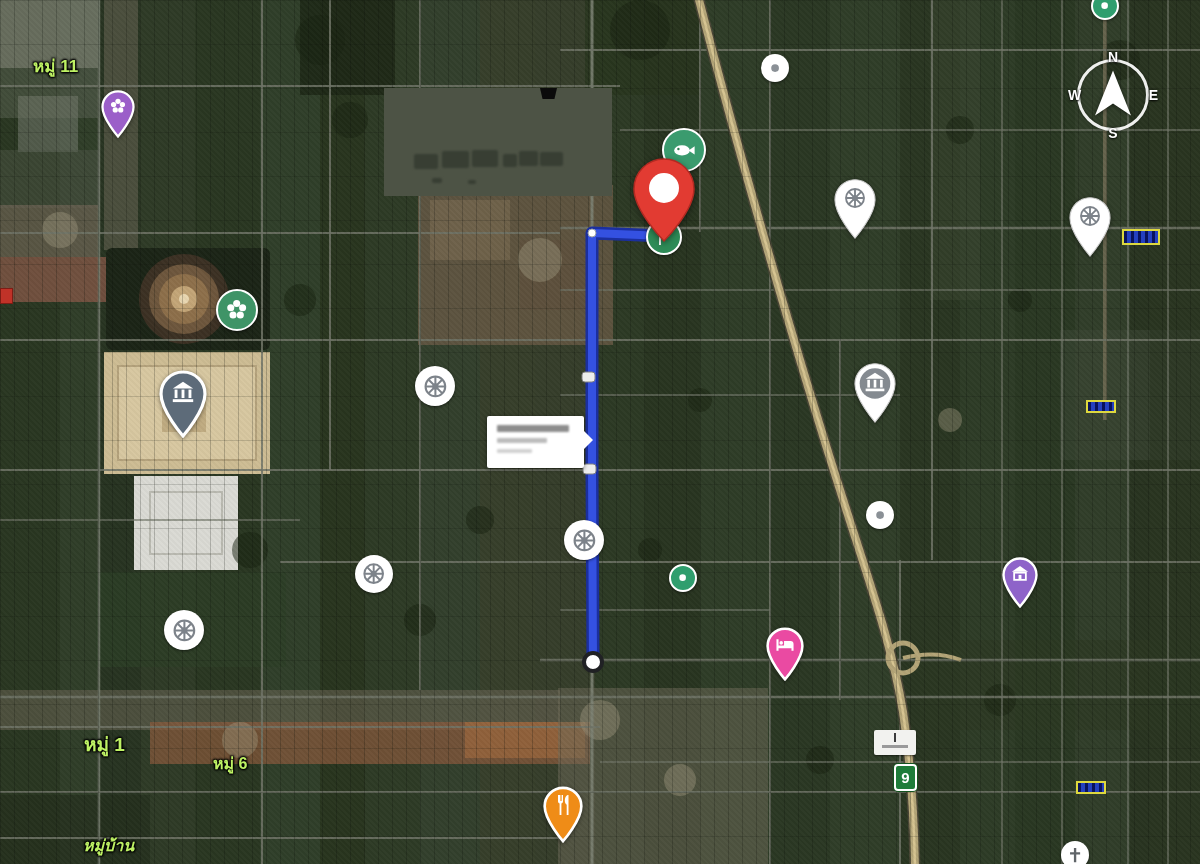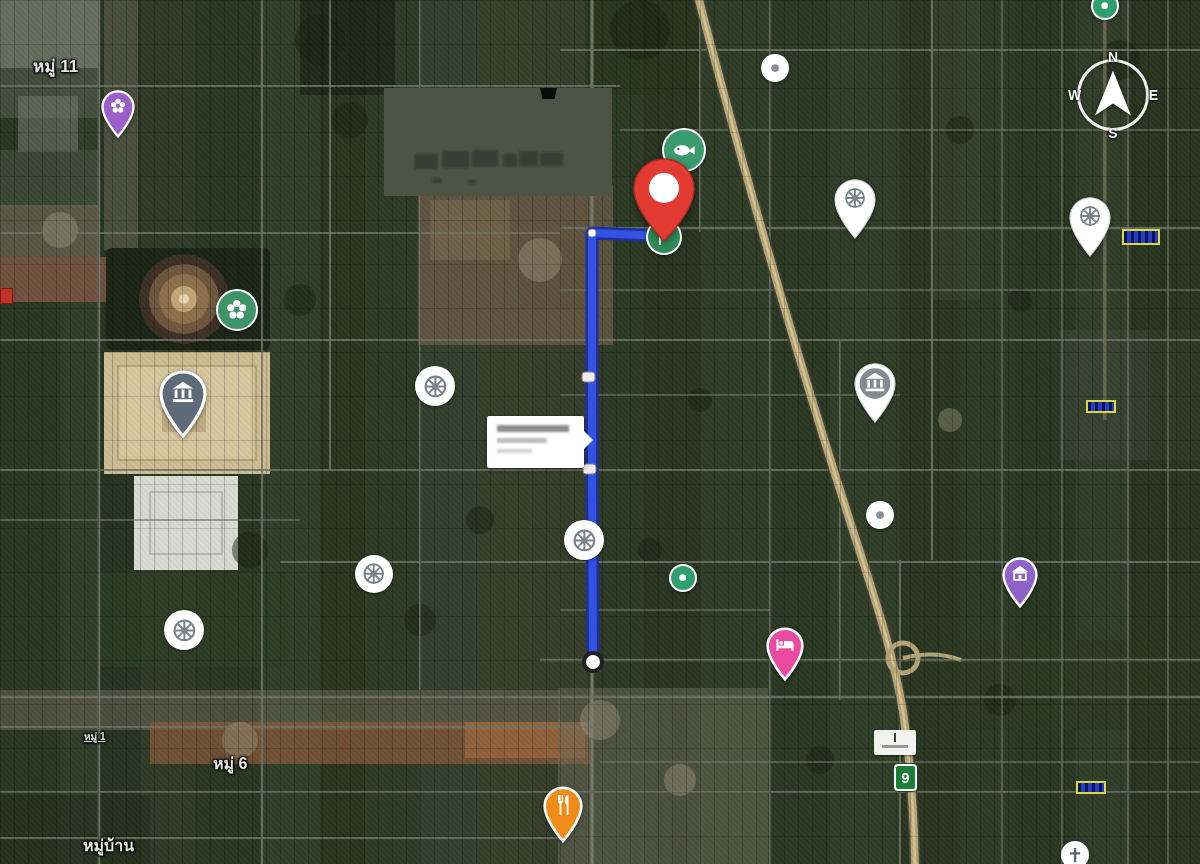--- a/index.html
+++ b/index.html
@@ -44,21 +44,21 @@
   
   .callout{position:absolute;left:487px;top:416px;width:97px;height:52px;background:#fff;border-radius:2px;
            box-shadow:0 1px 4px rgba(0,0,0,.5);z-index:45;}
   .callout::after{content:"";position:absolute;right:-9px;top:15px;border:9px solid transparent;
                   border-left-color:#fff;border-right:0;}
   .callout .bar{filter:blur(1.1px);border-radius:1px;}
   .callout .b1{width:74%;height:7px;background:#8d8d8d;margin:9px auto 0 10px;}
   .callout .b2{width:52%;height:5px;background:#bcbcbc;margin:6px auto 0 10px;}
   .callout .b3{width:36%;height:4px;background:#d2d2d2;margin:6px auto 0 10px;}
   
-  .map-label{position:absolute;color:#e5e5e5;font-weight:bold;white-space:nowrap;z-index:28;
+  .map-label{position:absolute;color:#bef264;font-weight:bold;white-space:nowrap;z-index:28;
              text-shadow:-1px -1px 2px #000,1px -1px 2px #000,-1px 1px 2px #000,1px 1px 2px #000;}
   .sign{position:absolute;z-index:27;box-sizing:border-box;}
   .sign.plate{background:#2440c0;border:2px solid #ddd83e;
               background-image:repeating-linear-gradient(90deg,rgba(8,16,86,.95) 0 3px,transparent 3px 7px);}
   .sign.whitesign{background:#f2f2ef;border-radius:2px;box-shadow:0 1px 2px rgba(0,0,0,.5);}
   .sign.whitesign .m1{width:2px;height:9px;background:#3c3c3c;margin:3px auto 0;}
   .sign.whitesign .m2{width:60%;height:3px;background:#9a9a9a;margin:3px auto 0;}
   .sign.shield{background:#1e7c39;border:2px solid #fff;border-radius:4px;box-shadow:0 0 0 1px #14531f;
                color:#fff;font-weight:bold;font-size:15px;display:flex;align-items:center;justify-content:center;}
   .sign.redbox{background:#c03228;border:1px solid #7d1d15;}
@@ -440,23 +440,23 @@
       </div>
     </div>
     <div class="poi" style="left: 1091px; top: -8px; width: 28px; height: 28px;">
       <div class="circ" style="background:#2f9e6e;border:2.5px solid #fff;">
         <svg viewBox="0 0 24 24">
           <circle cx="12" cy="12" r="4.6" fill="#ffffff"></circle>
         </svg>
       </div>
     </div>
     <div class="map-label" style="left: 33px; top: 52px; font-size: 17px;">หมู่ 11</div>
-    <div class="map-label" style="left: 84px; top: 729px; font-size: 10px; text-decoration: underline;">หมู่ 1</div>
+    <div class="map-label" style="left: 84px; top: 729px; font-size: 19px;">หมู่ 1</div>
     <div class="map-label" style="left: 213px; top: 751px; font-size: 16px;">หมู่ 6</div>
-    <div class="map-label" style="left: 83px; top: 833px; font-size: 16px;">หมู่บ้าน</div>
+    <div class="map-label" style="left: 83px; top: 833px; font-size: 16px; font-style: italic;">หมู่บ้าน</div>
     <div class="sign plate" style="left: 1122px; top: 229px; width: 38px; height: 16px;"></div>
     <div class="sign plate" style="left: 1086px; top: 400px; width: 30px; height: 13px;"></div>
     <div class="sign plate" style="left: 1076px; top: 781px; width: 30px; height: 13px;"></div>
     <div class="sign whitesign" style="left: 874px; top: 730px; width: 42px; height: 25px;">
       <div class="m1"></div>
       <div class="m2"></div>
     </div>
     <div class="sign shield" style="left: 894px; top: 764px; width: 23px; height: 27px;">9</div>
     <div class="sign redbox" style="left: 0px; top: 288px; width: 13px; height: 16px;"></div>
   </div>

